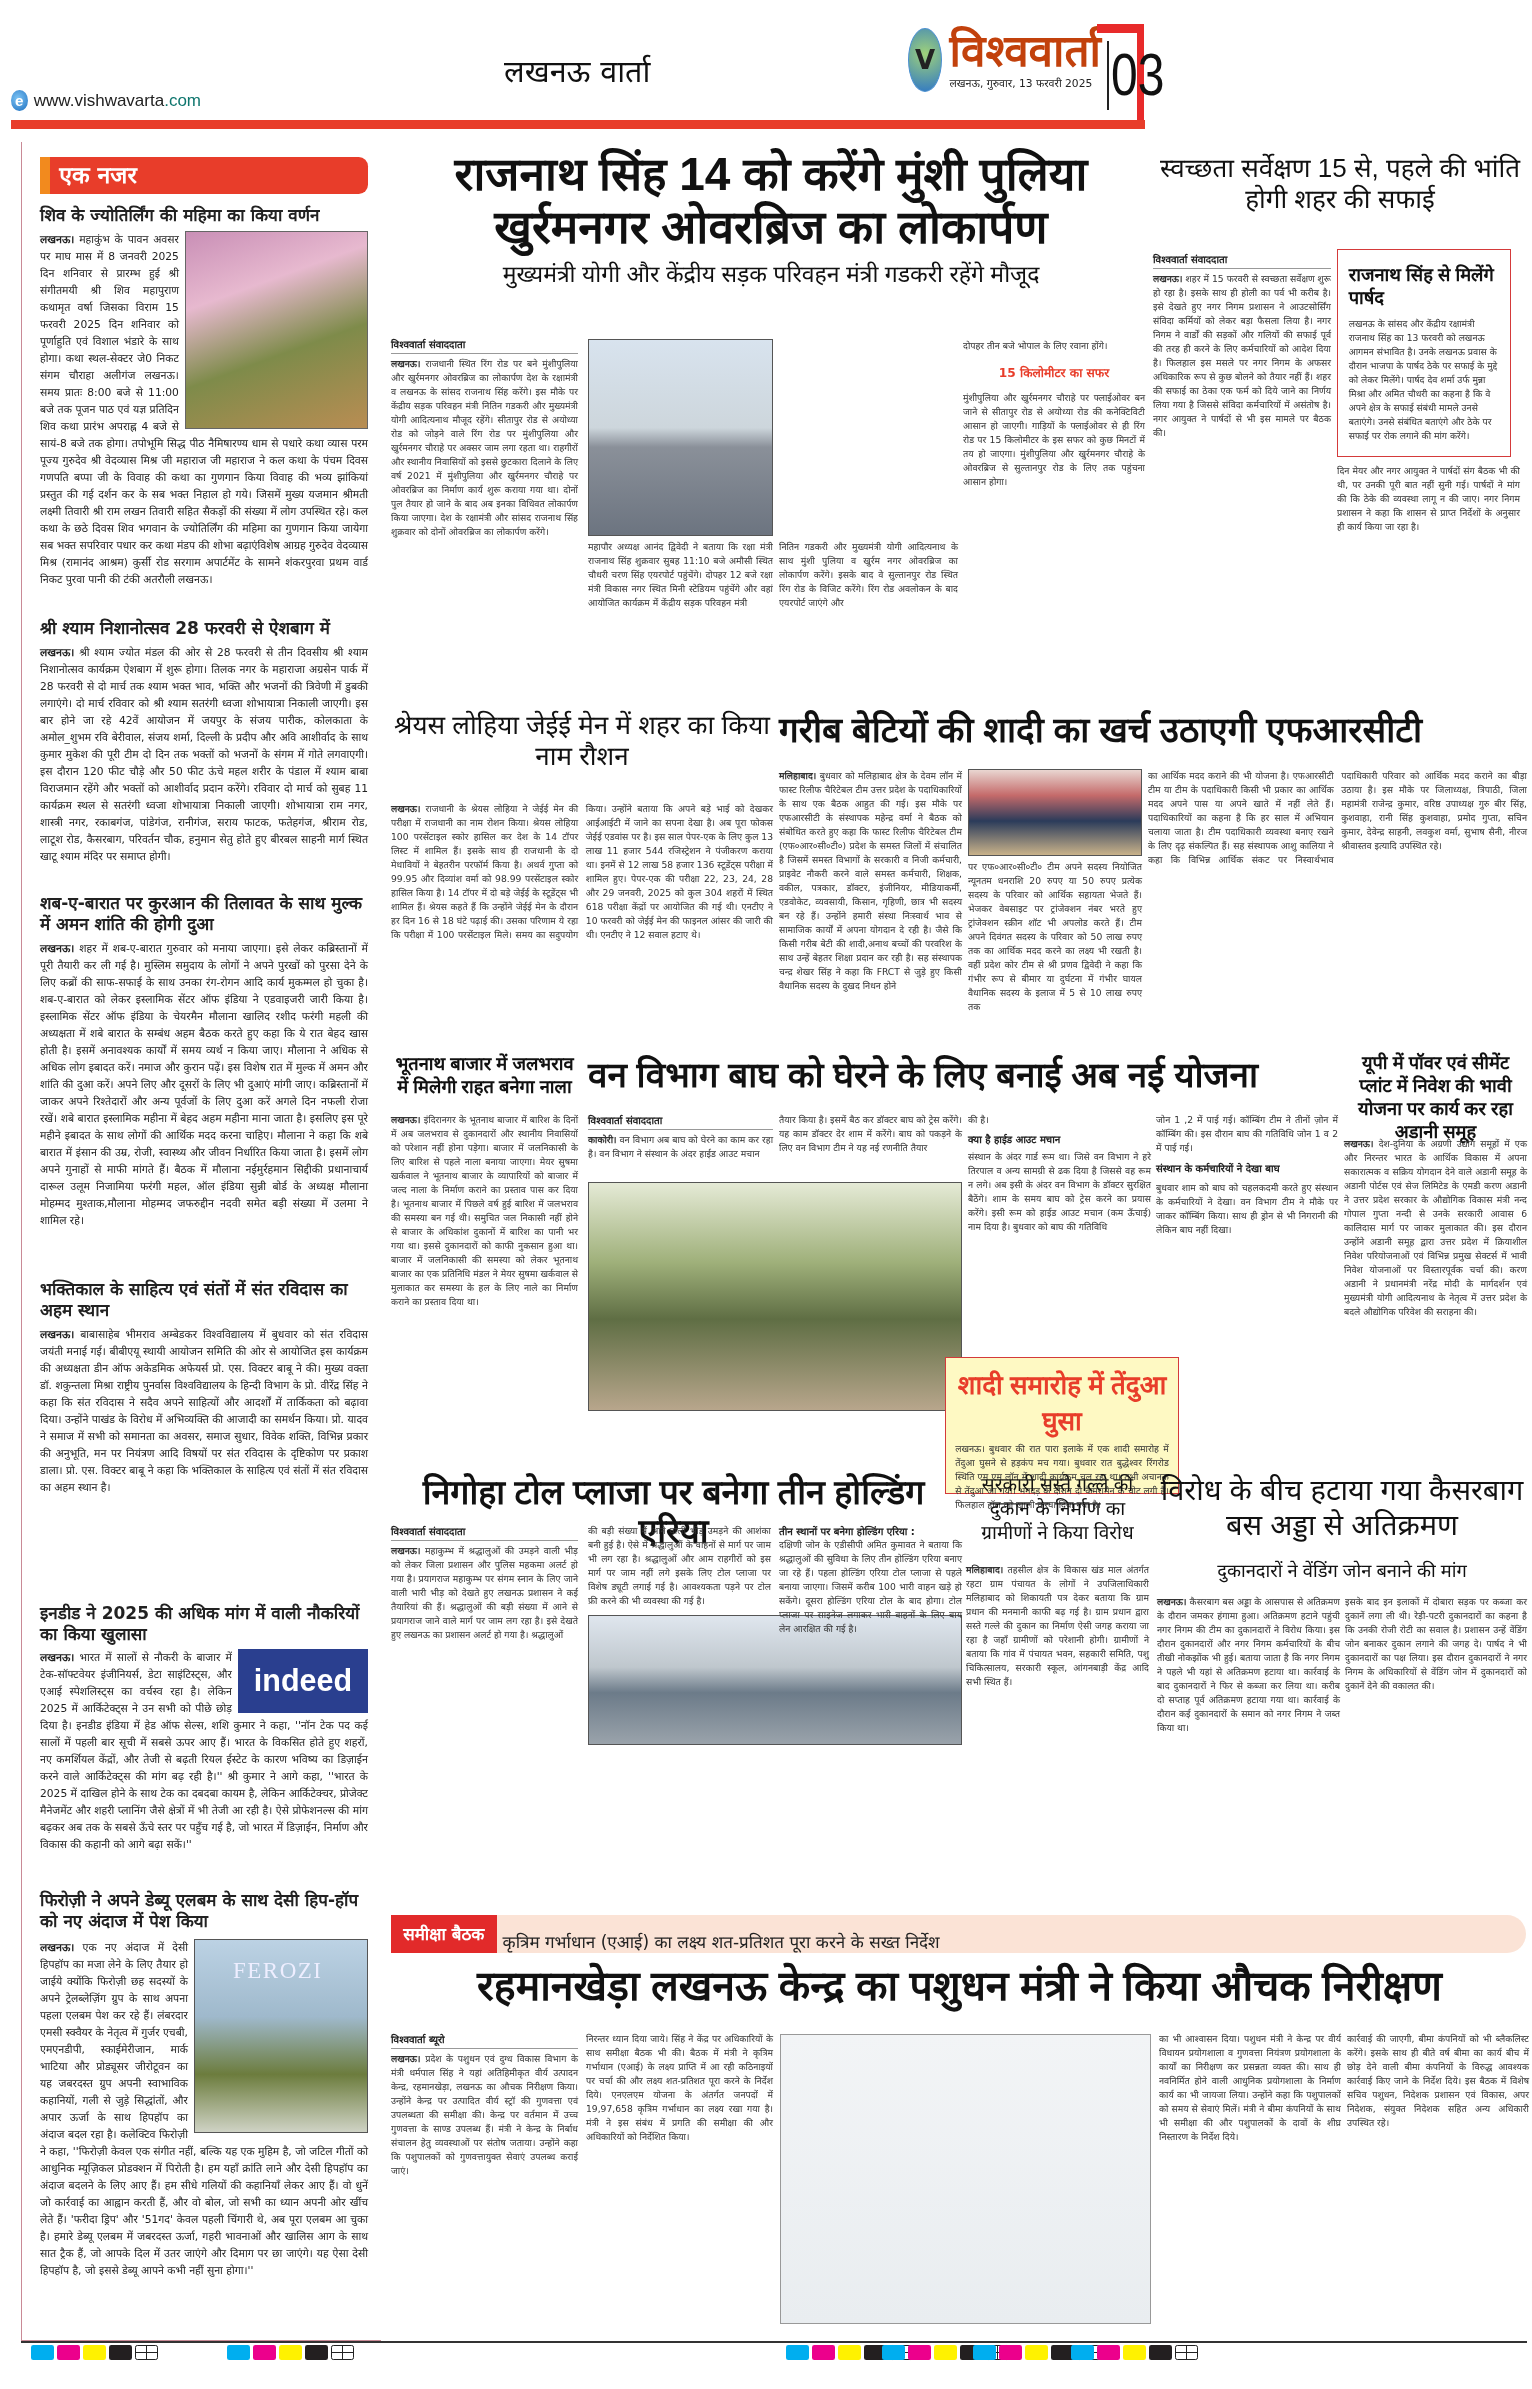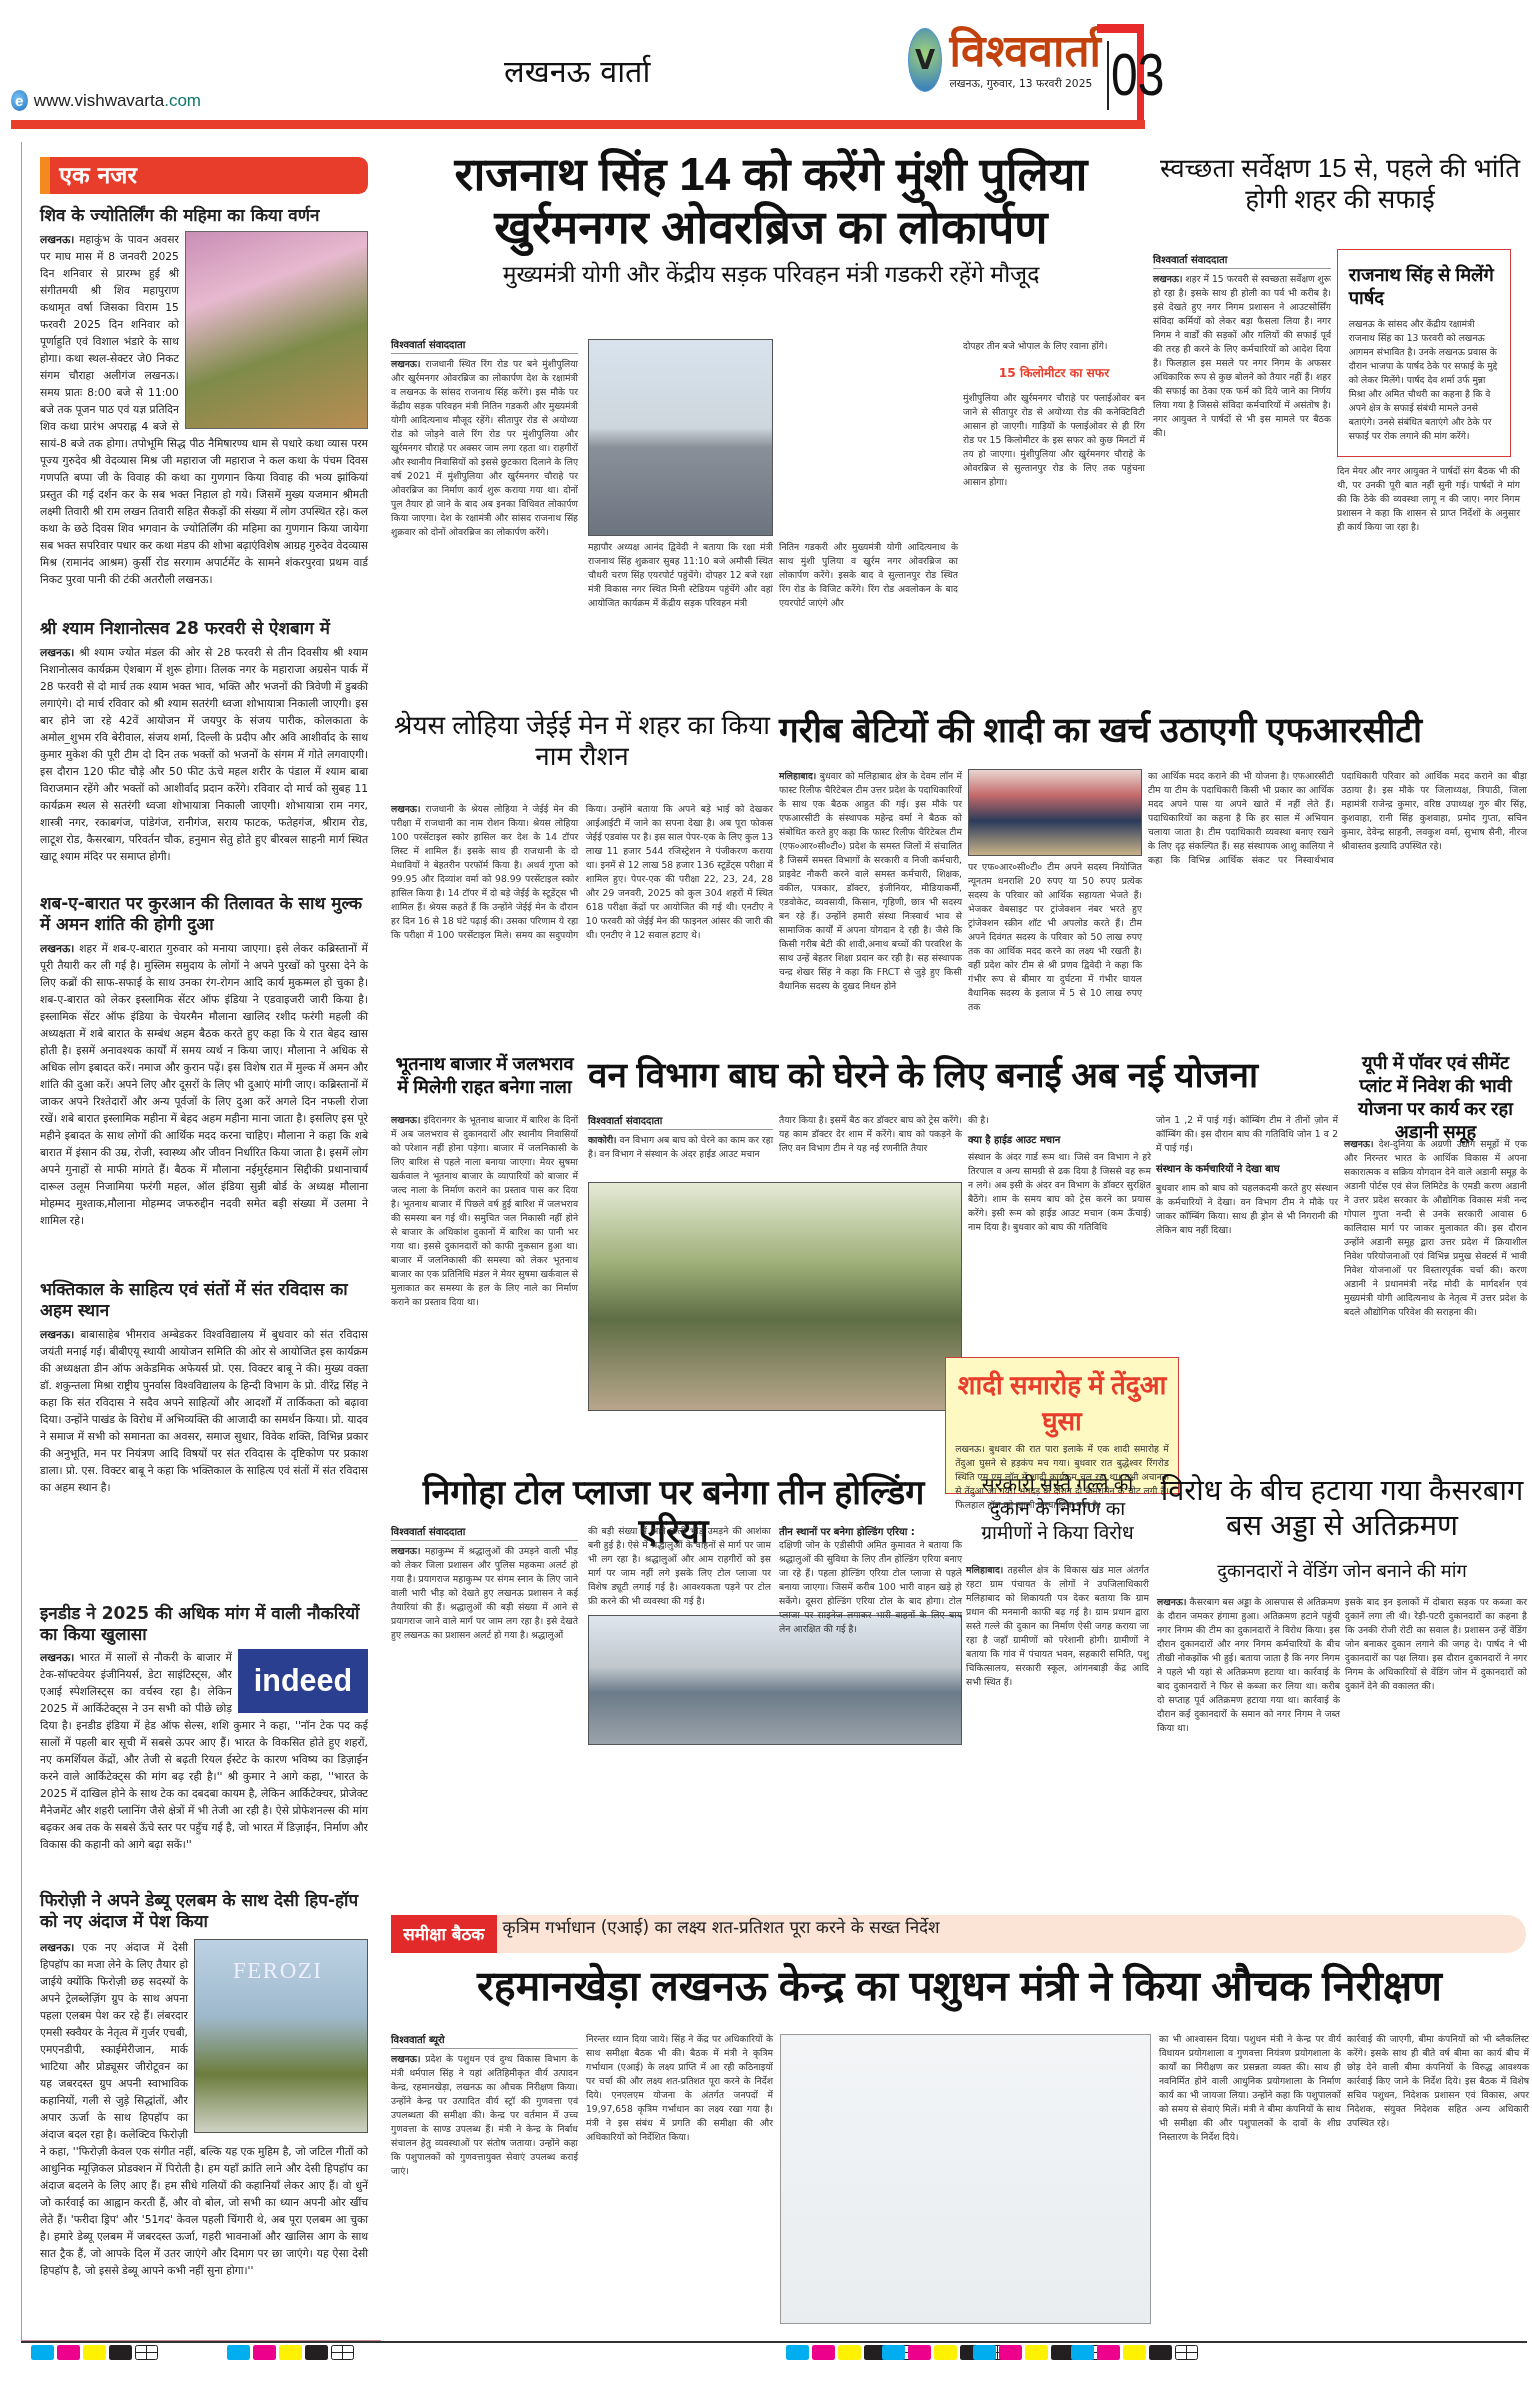--- a/index.html
+++ b/index.html
@@ -36,21 +36,21 @@
   .headline-l { font-size: 35px; font-weight: bold; color: #111; line-height: 1.15; font-family: "Liberation Sans", sans-serif; }
   .headline-m { font-size: 26px; color: #111; line-height: 1.2; font-family: "Liberation Sans", sans-serif; }
   .headline-s { font-size: 18.3px; font-weight: bold; color: #111; line-height: 1.25; font-family: "Liberation Sans", sans-serif; }
   .deck { font-size: 23px; color: #111; font-family: "Liberation Sans", sans-serif; }
   .byline { font-size: 10px; font-weight: bold; border-bottom: 1.5px solid #999; padding-bottom: 1.5px; color: #222; }
   .body { font-size: 9.2px; line-height: 14px; color: #333; text-align: justify; }
   .subhead-red { font-size: 12.2px; font-weight: bold; color: #e83d2a; text-align: center; }
   .subhead { font-size: 10px; font-weight: bold; color: #222; }
   .boxed { border: 1.5px solid #d43a3a; }
   .red-head { color: #e83d2a; font-size: 30.5px; font-weight: bold; font-family: "Liberation Sans", sans-serif; text-align: center; }
-  .sameeksha { left: 391px; top: 1915px; width: 1135px; height: 38px; background: #fbe3d6; border-radius: 0 19px 19px 0; display: flex; align-items: flex-start; }
+  .sameeksha { left: 391px; top: 1915px; width: 1135px; height: 38px; background: #fbe3d6; border-radius: 0 19px 19px 0; display: flex; align-items: flex-end; }
   .sameeksha-tag { background: #e22a2a; color: #fff; font-size: 17px; font-weight: bold; height: 38px; line-height: 38px; padding: 0 12.2px; }
   .sameeksha-text { font-size: 17px; color: #222; padding-left: 6px; }
   .bottom-rule { left: 20.6px; top: 2341px; width: 1506px; height: 1.5px; background: #333; }
   .reg-marks { top: 2345px; display: flex; gap: 3.1px; }
   .reg-marks span { width: 23px; height: 15.3px; border-radius: 2.3px; display: inline-block; }
   .reg-cross { border: 1.1px solid #222; background: linear-gradient(#222,#222) center/100% 1.1px no-repeat, linear-gradient(#222,#222) center/1.1px 100% no-repeat; }
 </style>
 </head>
 <body>
 

